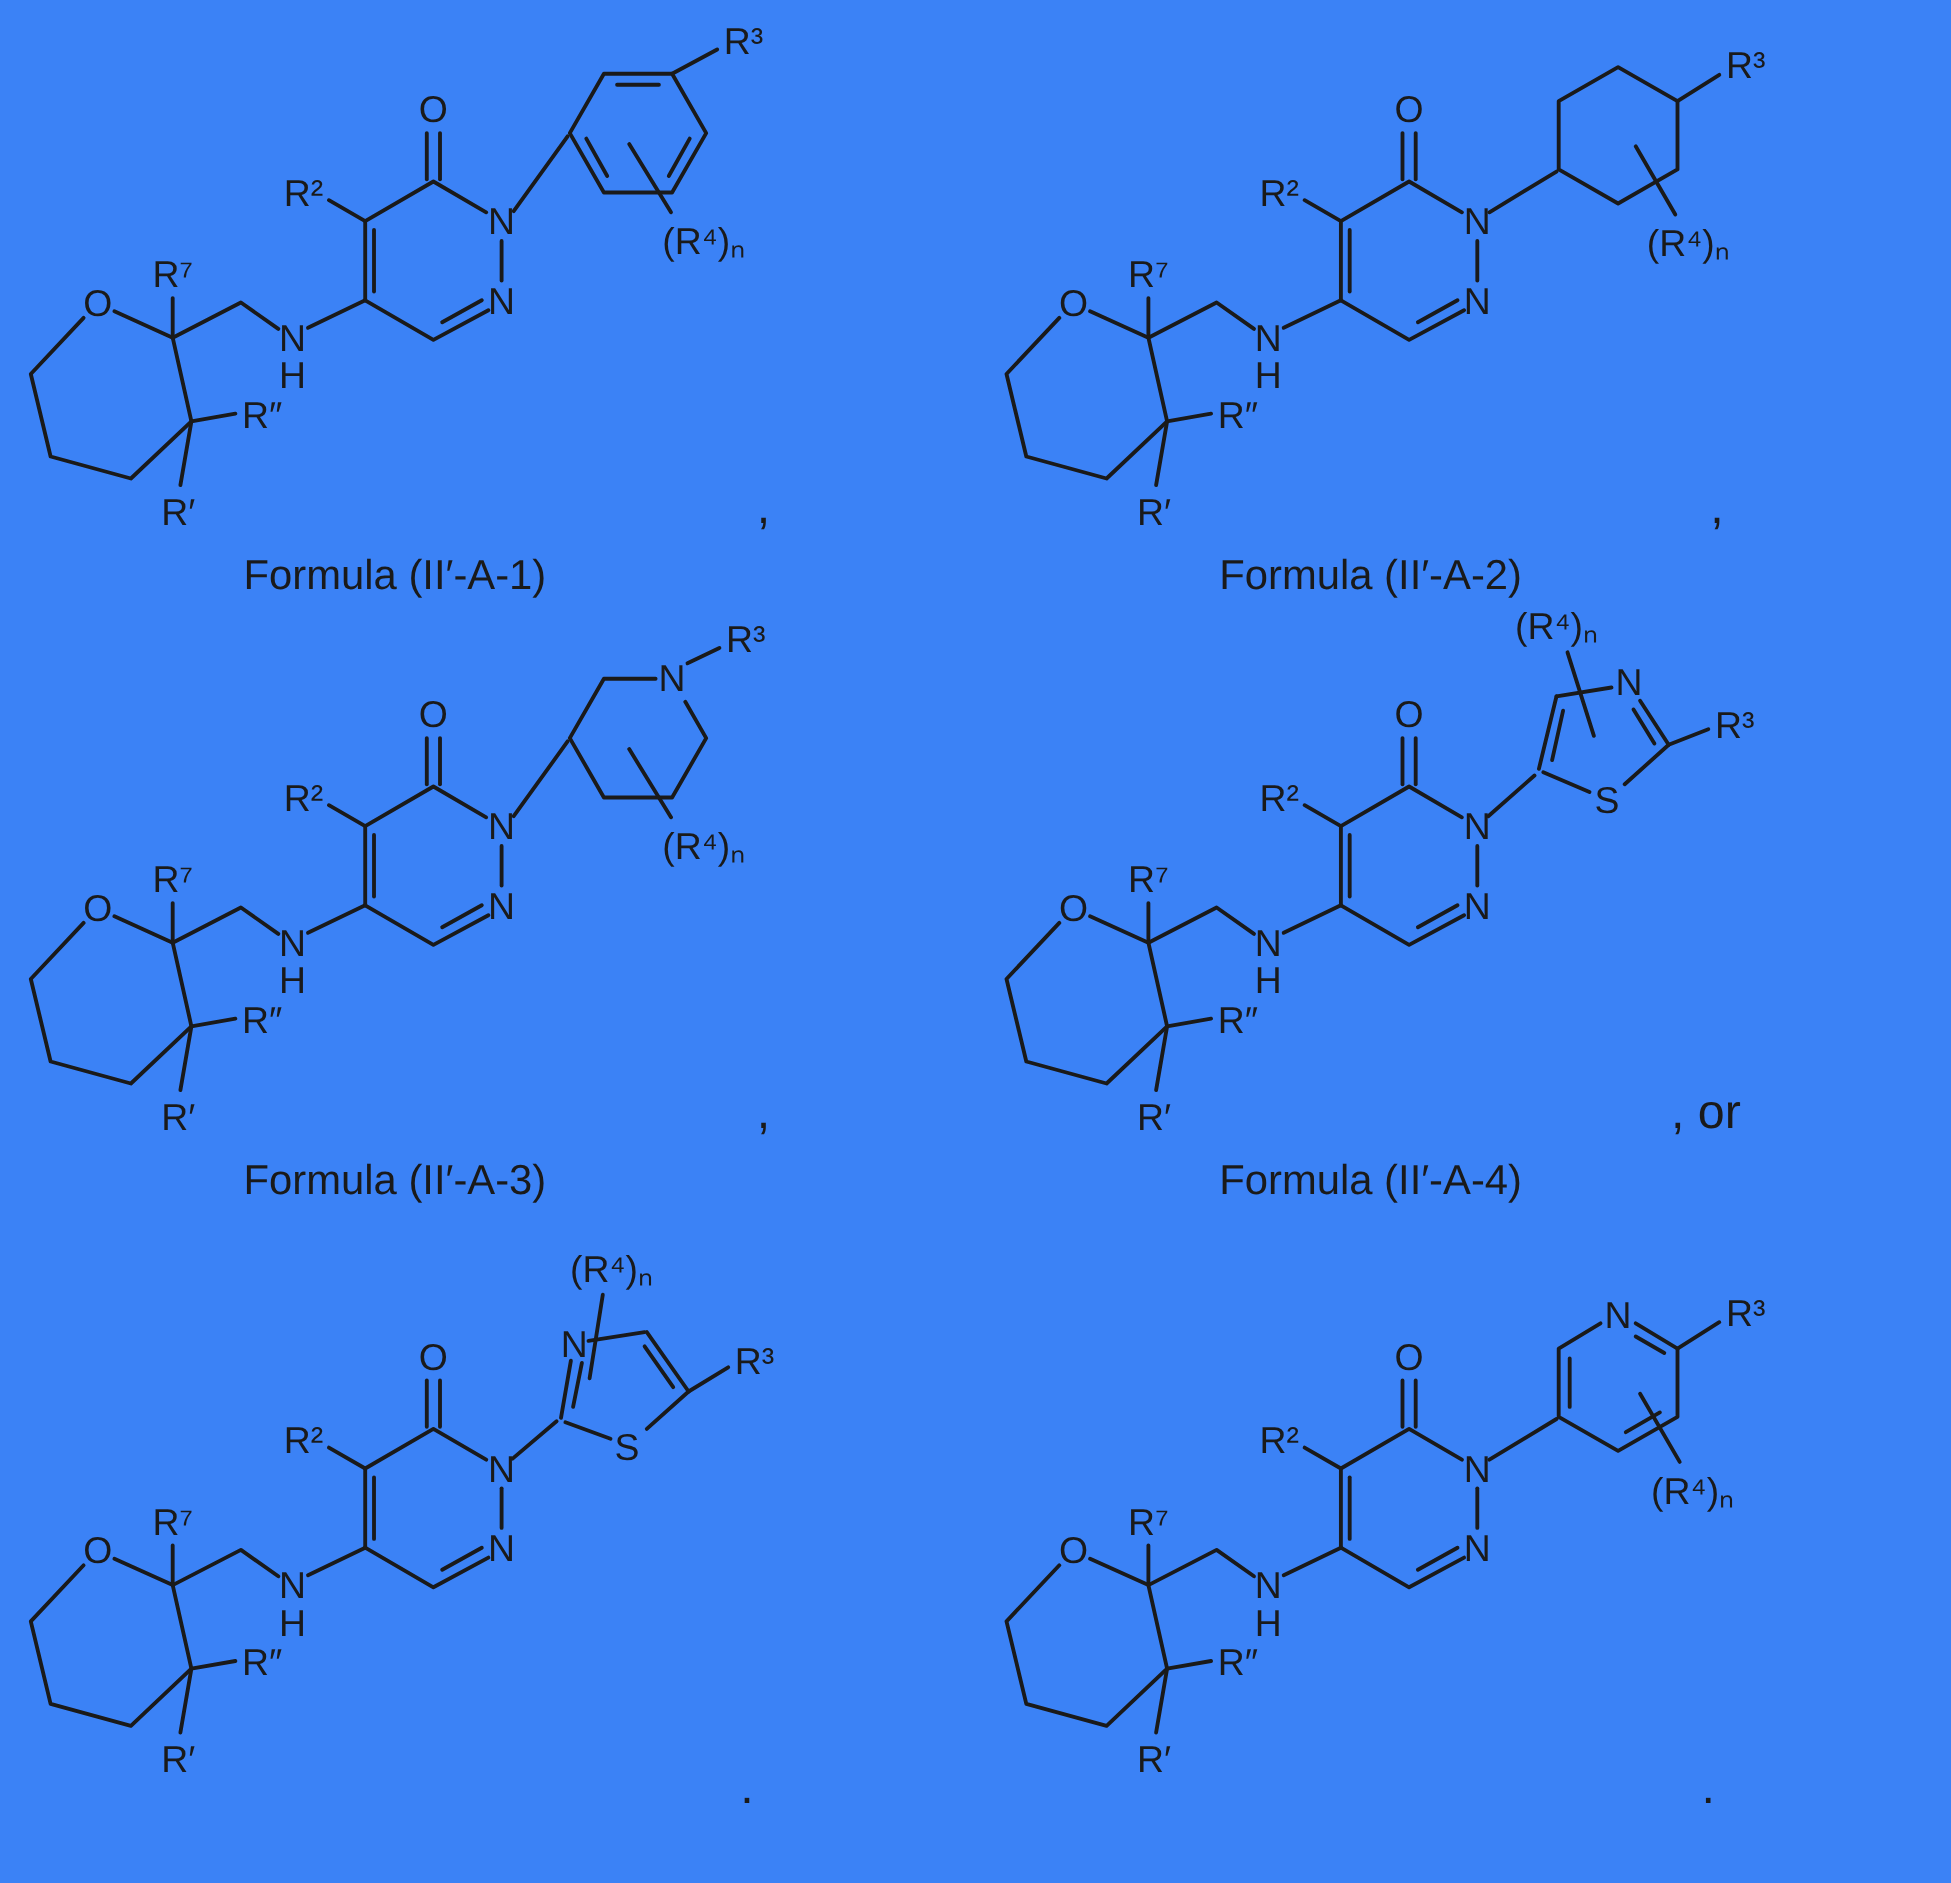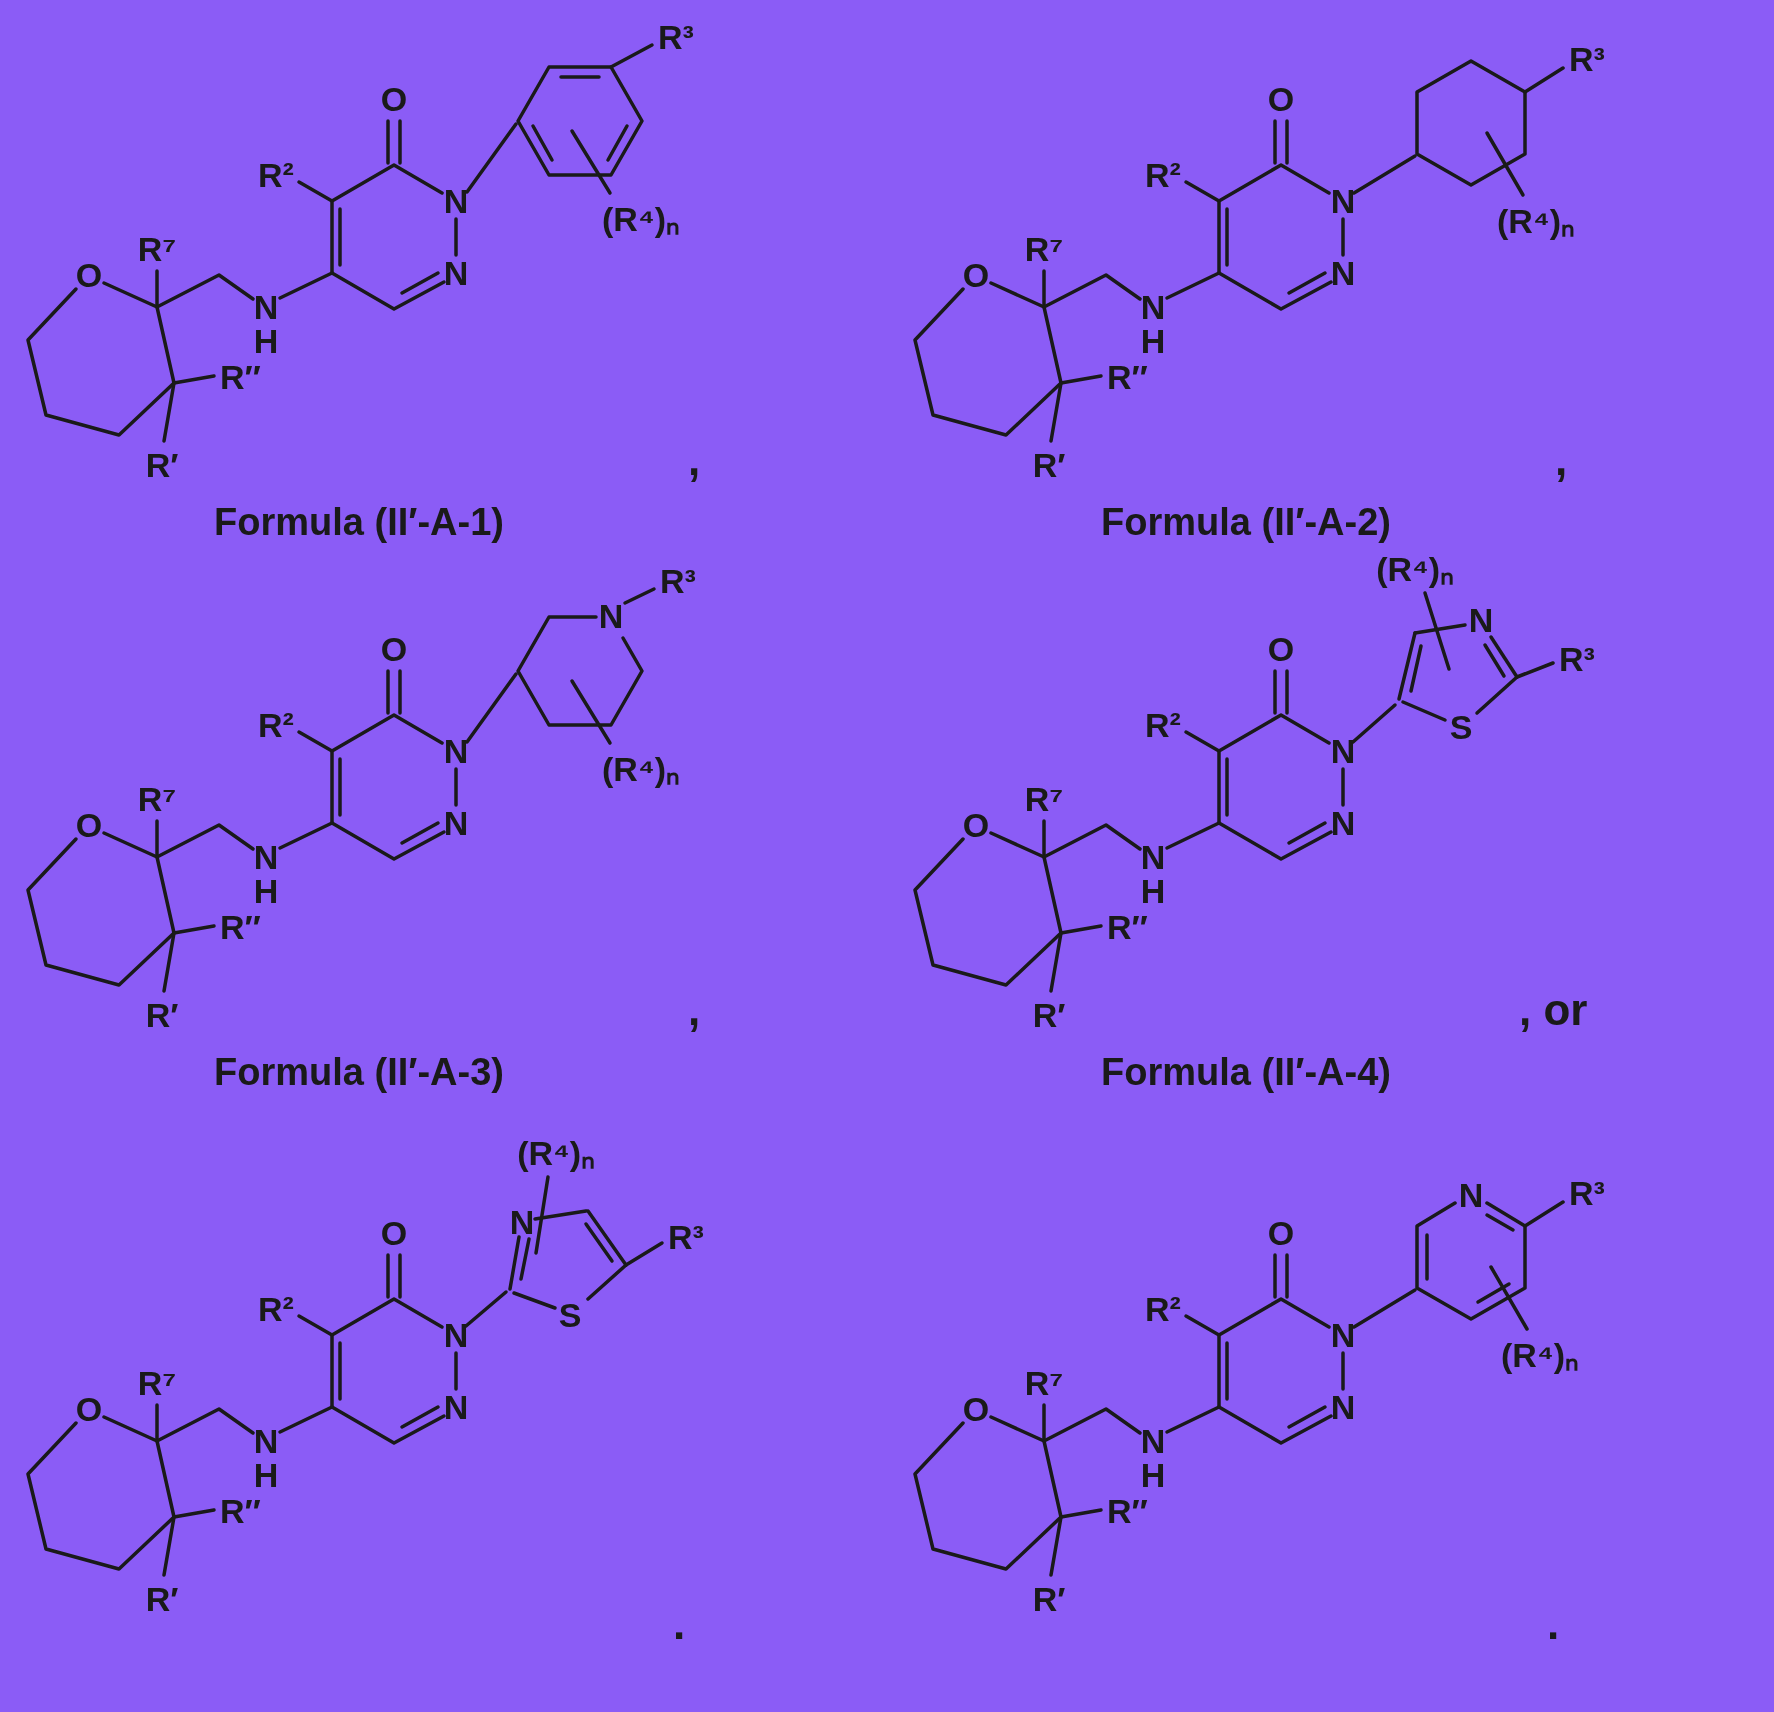--- a/index.html
+++ b/index.html
@@ -1,20 +1,19 @@
 <!DOCTYPE html>
 <html><head>
 <meta charset="utf-8">
 <style>
   html,body{margin:0;padding:0;background:#ffffff;}
   .page{
-    width:1774px;height:1712px;background:#8b5cf6;
+    width:1774px;height:1712px;background:#3b82f6;
     display:grid;grid-template-columns:887px 887px;grid-template-rows:550px 550px 612px;
     overflow:hidden;
-    font-weight:bold;
   }
   figure{margin:0;padding:0 0 0 14px;}
   .row3{padding-top:34px;}
   svg.structure{display:block;}
   .ink{stroke:#1a1a1a;stroke-width:3.5;fill:none;stroke-linecap:round;stroke-linejoin:round;}
   .ink text{fill:#1a1a1a;stroke:none;font-family:"Liberation Sans",sans-serif;font-size:34px;}
   .ink text.caption-text{font-size:38px;}
   .ink text.punct{font-size:44px;}
 </style>
 </head>

